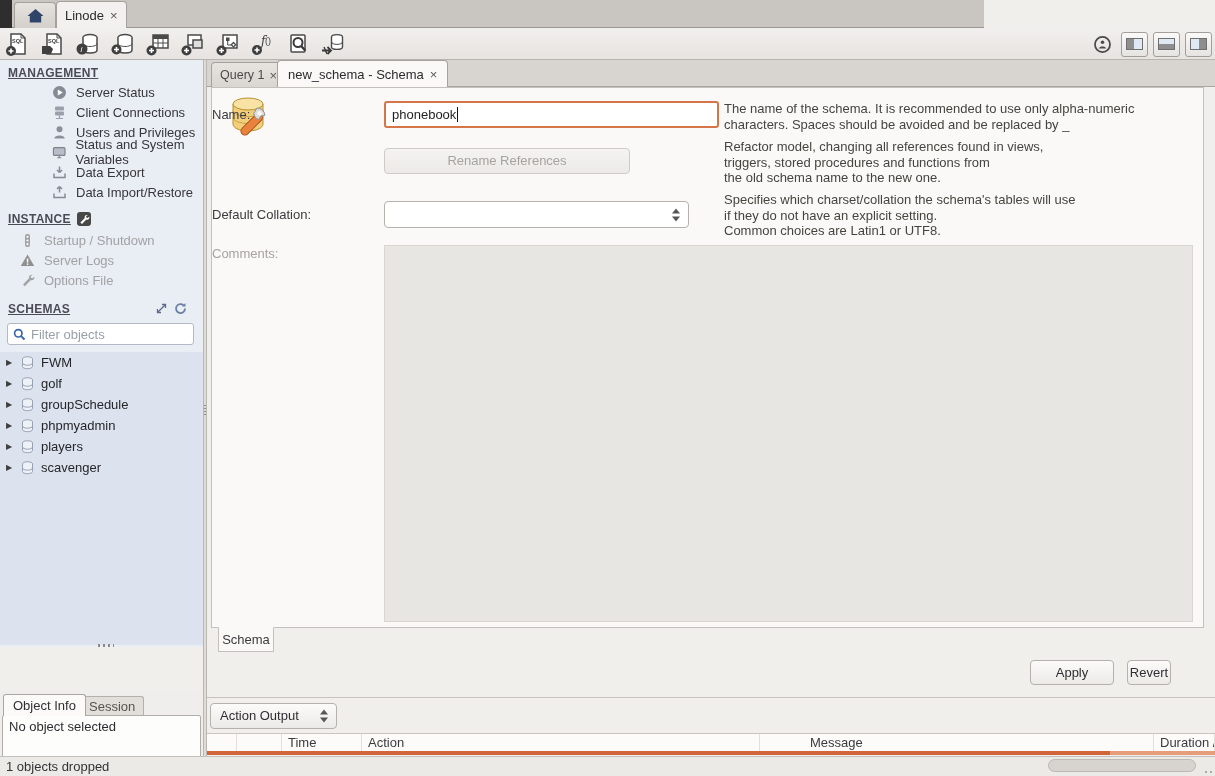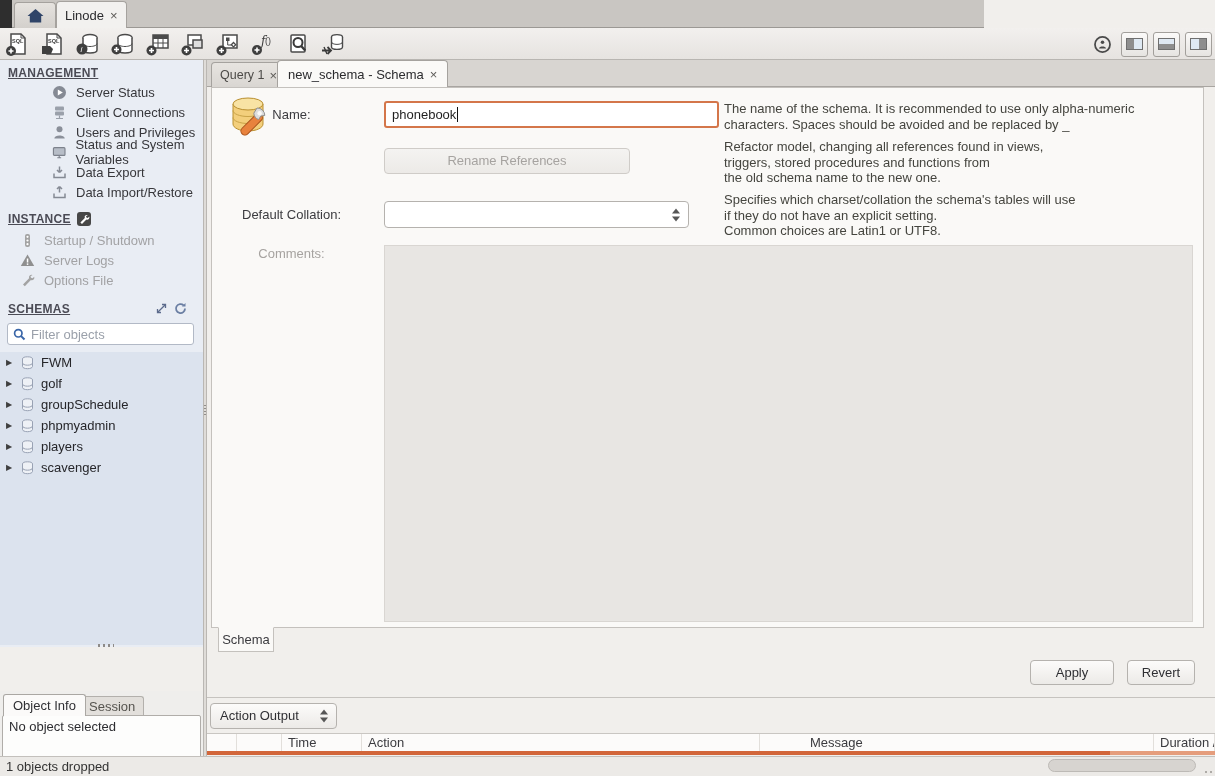--- a/index.html
+++ b/index.html
@@ -84,21 +84,21 @@
   .qtab { position:absolute; left:4px; top:2px; height:25px; padding:0 8px;
           background:linear-gradient(#e7e4e0,#d9d6d2); border:1px solid #a5a29e; border-bottom:none;
           border-radius:4px 4px 0 0; display:flex; align-items:center; gap:5px; font-size:12.5px; color:#4c4a47; }
   .atab { position:absolute; left:70px; top:0; height:27px; padding:0 10px; background:#faf9f7;
           border:1px solid #a5a29e; border-bottom:none; border-radius:4px 4px 0 0;
           display:flex; align-items:center; gap:6px; font-size:13px; color:#2b2b2e; z-index:2; }
 
   .editor { position:absolute; left:4px; top:27px; width:993px; height:541px; background:#faf9f7;
             border:1px solid #c4c1bd; }
   .bigicon { position:absolute; left:13px; top:8px; }
-  .flabel { position:absolute; left:0; width:166px; text-align:center; padding-right:7px; color:#3b3b3f; font-size:13px; }
+  .flabel { position:absolute; left:0; width:166px; text-align:left; padding-right:7px; color:#3b3b3f; font-size:13px; }
   .textbox { position:absolute; left:172px; top:13px; width:335px; height:27px; background:#fff;
              border:2px solid #d4764a; border-radius:3px; display:flex; align-items:center; padding:0 6px; }
   .textbox span { font-size:13px; color:#1f1f1f; }
   .caret { width:1px; height:15px; background:#111; margin-left:1px; }
   .btn-dis { position:absolute; left:172px; top:60px; width:246px; height:26px;
              background:linear-gradient(#f4f3f1,#eceae7); border:1px solid #cfccc8; border-radius:4px;
              color:#a6a3a0; font-size:13px; text-align:center; line-height:24px; }
   .combo { position:absolute; background:#fff; border:1px solid #b5b2ae; border-radius:4px; }
   .combo-coll { left:172px; top:113px; width:305px; height:27px; }
   .spin { position:absolute; right:8px; top:50%; transform:translateY(-50%); display:flex; flex-direction:column; gap:3px; }
@@ -108,21 +108,21 @@
               border:1px solid #d9d6d2; }
   .help { position:absolute; left:512px; width:466px; font-size:13px; color:#45453f; line-height:15.5px; white-space:pre-line; }
 
   .schema-tab { position:absolute; left:11px; top:567px; width:56px; height:25px; background:#faf9f7;
                 border:1px solid #c4c1bd; border-top:1px solid #faf9f7; font-size:13px; color:#3b3b3f;
                 text-align:center; line-height:23px; z-index:2; }
   .btn { position:absolute; height:25px; background:linear-gradient(#fcfbfa,#eceae7);
          border:1px solid #b5b2ae; border-radius:4px; font-size:13px; color:#2f2f33;
          text-align:center; line-height:23px; }
   .btn-apply { left:823px; top:600px; width:84px; }
-  .btn-revert { left:920px; top:600px; width:68px; }
+  .btn-revert { left:920px; top:600px; width:44px; }
 
   .action-pane { position:absolute; left:0; top:637px; width:1008px; height:79px; background:#f1efec;
                  border-top:1px solid #c6c3bf; }
   .combo-act { left:3px; top:5px; width:127px; height:26px;
                background:linear-gradient(#fcfbfa,#eceae7); font-size:13px; color:#2f2f33;
                padding:4px 0 0 9px; }
   .grid-head { position:absolute; left:0; top:35px; width:1008px; height:18px; background:#fcfbfa;
                border-top:1px solid #c9c6c2; display:flex; }
   .gh { border-right:1px solid #e2dfdb; font-size:13px; color:#3b3b3f; line-height:17px;
         padding-left:6px; white-space:nowrap; overflow:hidden; flex:none; }

